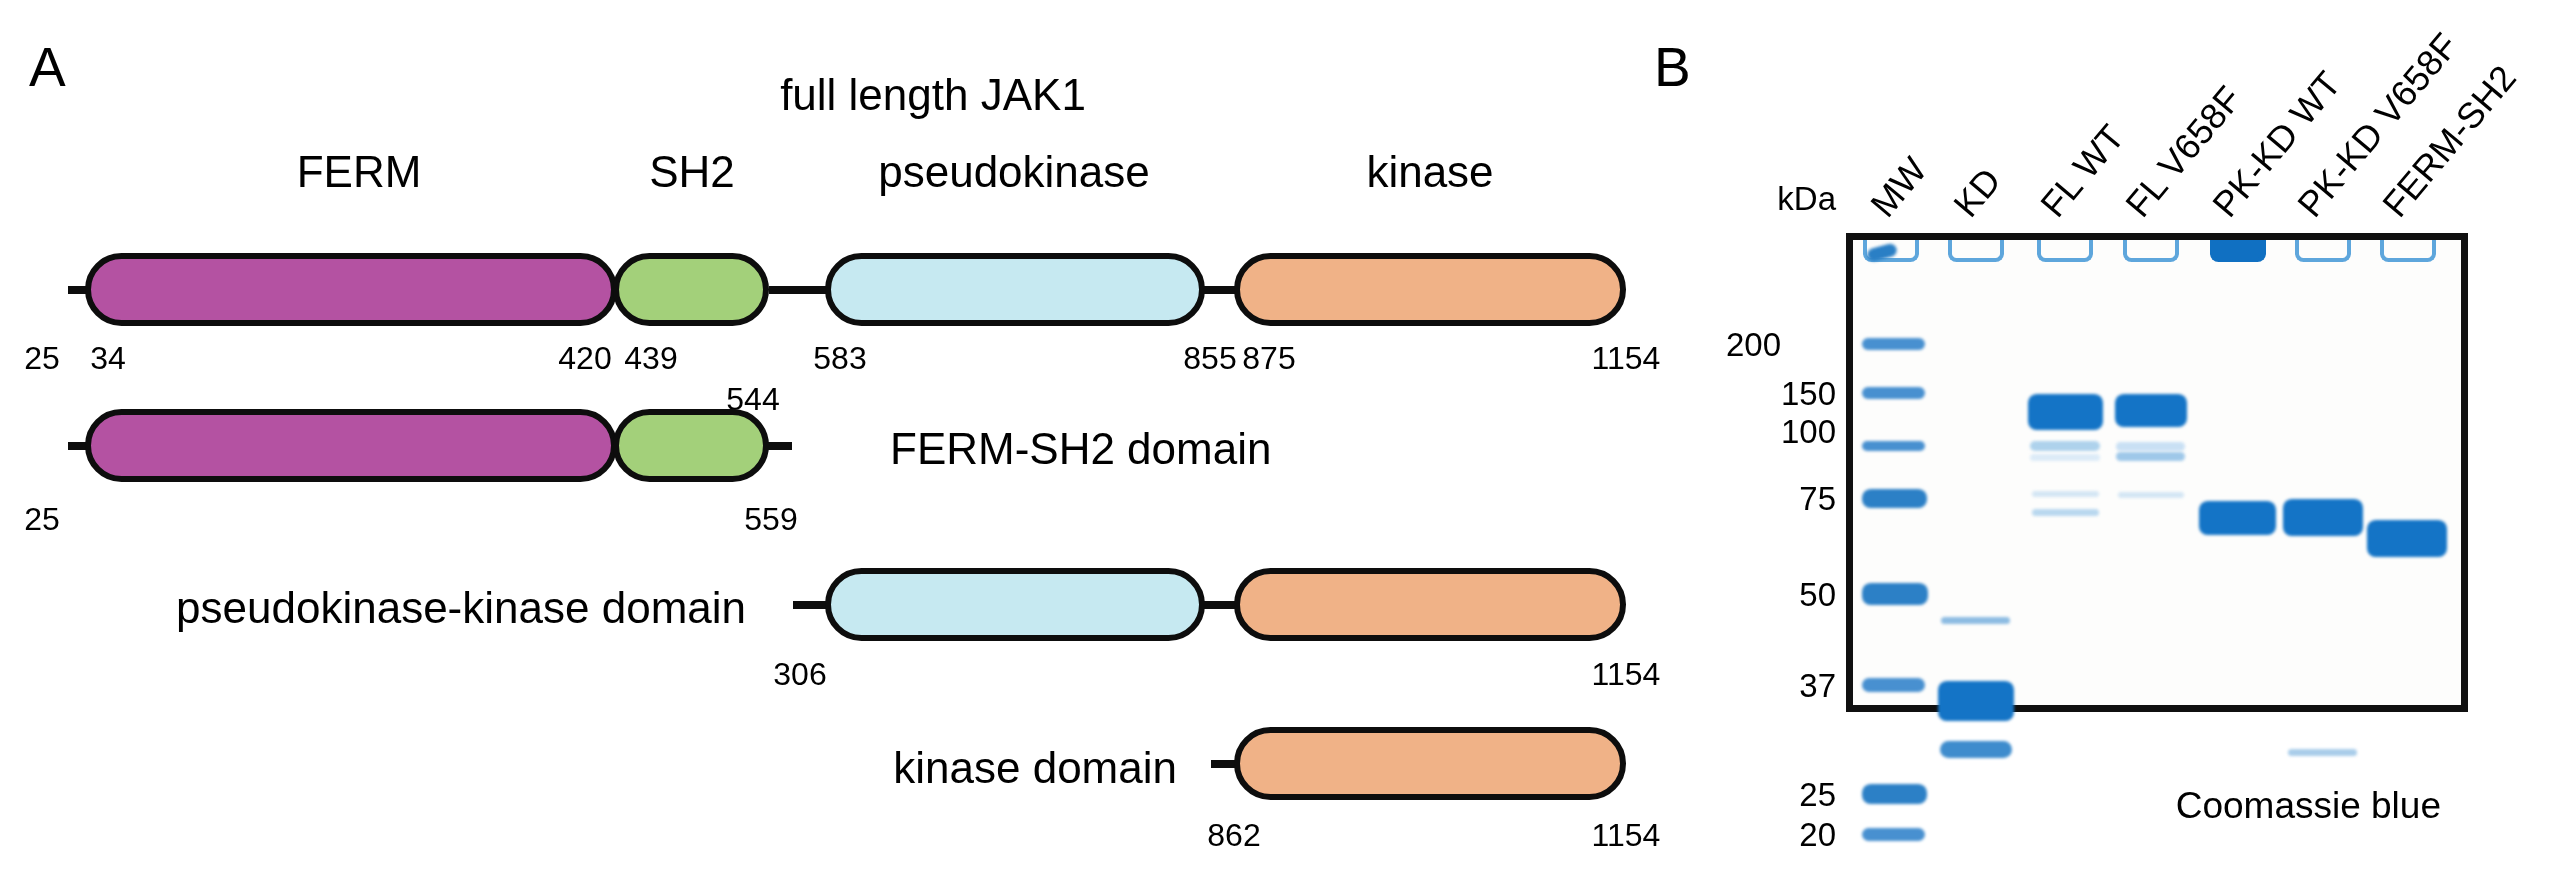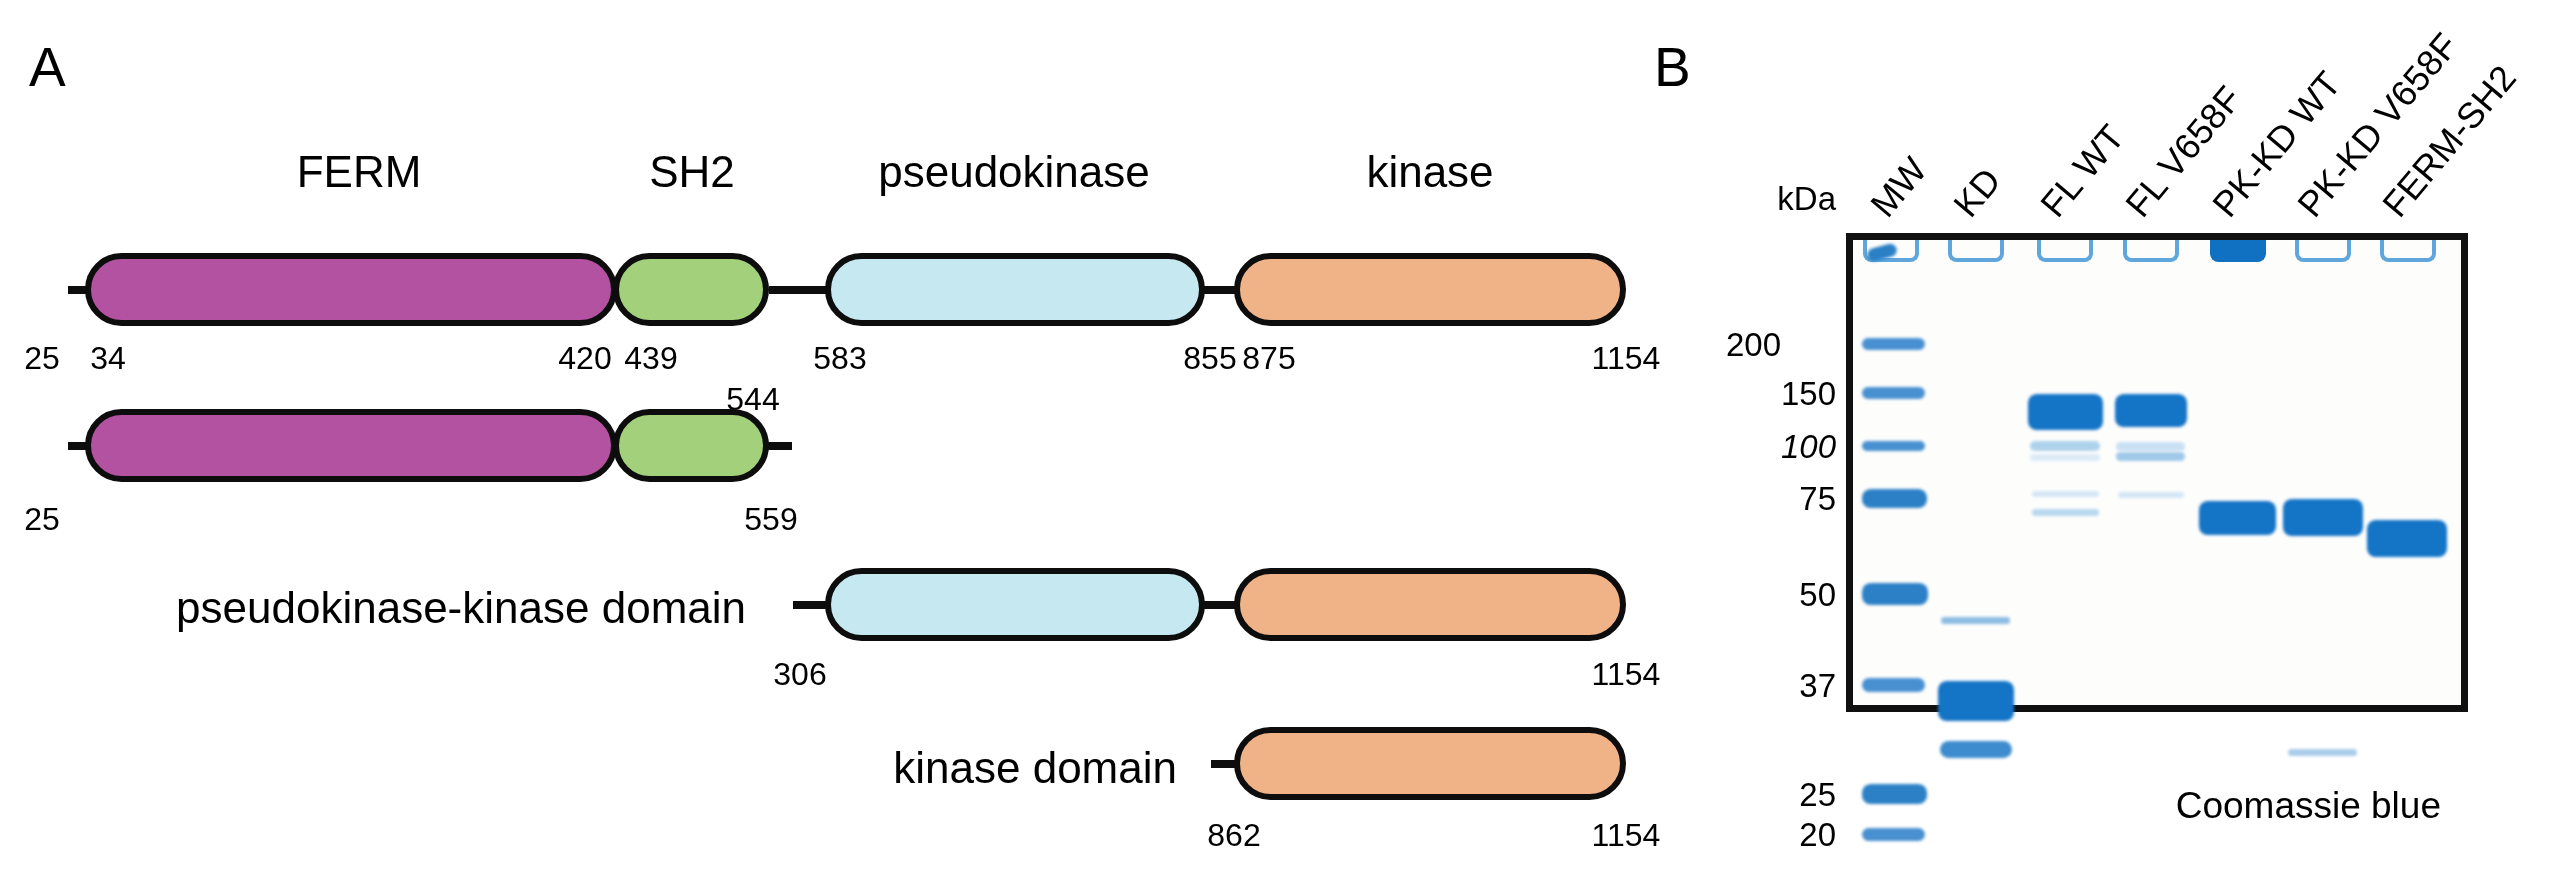--- a/index.html
+++ b/index.html
@@ -32,20 +32,21 @@
   .stain{position:absolute;left:251px;top:544px;width:337px;text-align:right;
          font-size:37px;line-height:43px;}
 </style>
 </head>
 <body>
 
 <div id="fig">
 
   <div class="panel-letter" style="left:29px;top:36px;">A</div>
 
+  <div class="albl ctr" style="left:933px;top:69px;">full length JAK1</div>
 
   <div class="albl ctr" style="left:359px;top:146px;">FERM</div>
   <div class="albl ctr" style="left:692px;top:146px;">SH2</div>
   <div class="albl ctr" style="left:1014px;top:146px;">pseudokinase</div>
   <div class="albl ctr" style="left:1430px;top:146px;">kinase</div>
 
   <div class="conn" style="left:68px;top:286px;width:21.5px;"></div>
   <div class="pill ferm" style="left:85px;top:253px;width:532px;"></div>
   <div class="pill sh2" style="left:613px;top:253px;width:156px;"></div>
   <div class="conn" style="left:769px;top:286px;width:59px;"></div>
@@ -60,20 +61,21 @@
   <div class="num" style="left:753px;top:339px;margin-top:41px;">544</div>
   <div class="num" style="left:840px;top:339px;">583</div>
   <div class="num" style="left:1182px;top:339px;margin-left:28px;">855</div>
   <div class="num" style="left:1269px;top:339px;">875</div>
   <div class="num" style="left:1626px;top:339px;">1154</div>
 
   <div class="conn" style="left:68px;top:442px;width:21.5px;"></div>
   <div class="pill ferm" style="left:85px;top:409px;width:532px;"></div>
   <div class="pill sh2" style="left:613px;top:409px;width:156px;"></div>
   <div class="conn" style="left:768px;top:442px;width:24.4px;"></div>
+  <div class="albl" style="left:890px;top:423px;">FERM-SH2 domain</div>
 
   <div class="num" style="left:42px;top:500px;">25</div>
   <div class="num" style="left:771px;top:500px;">559</div>
 
   <div class="albl ralign" style="left:29px;top:582px;width:717px;">pseudokinase-kinase domain</div>
   <div class="conn" style="left:793px;top:601px;width:34px;"></div>
   <div class="pill pk" style="left:825px;top:568px;width:380px;"></div>
   <div class="conn" style="left:1204px;top:601px;width:33px;"></div>
   <div class="pill kin" style="left:1234px;top:568px;width:392px;"></div>
 
@@ -94,21 +96,21 @@
   <div class="lane-label" style="left:1863px;top:199px;">MW</div>
   <div class="lane-label" style="left:1946px;top:199px;">KD</div>
   <div class="lane-label" style="left:2033px;top:199px;">FL WT</div>
   <div class="lane-label" style="left:2118px;top:199px;">FL V658F</div>
   <div class="lane-label" style="left:2205px;top:199px;">PK-KD WT</div>
   <div class="lane-label" style="left:2290px;top:199px;">PK-KD V658F</div>
   <div class="lane-label" style="left:2375px;top:199px;">FERM-SH2</div>
 
   <div class="marker" style="top:325px;text-align:center;">200</div>
   <div class="marker" style="top:374px;">150</div>
-  <div class="marker" style="top:427px;font-style:italic;">100</div>
+  <div class="marker" style="top:412px;">100</div>
   <div class="marker" style="top:479px;">75</div>
   <div class="marker" style="top:575px;">50</div>
   <div class="marker" style="top:666px;">37</div>
   <div class="marker" style="top:775px;">25</div>
   <div class="marker" style="top:815px;">20</div>
 
   <div id="gel">
 
     <div class="well" style="left:10px;"></div>
     <div class="band" style="left:14.3px;top:5.7px;width:30px;height:13px;background:#2a7fc5;transform:rotate(-15deg);"></div>

